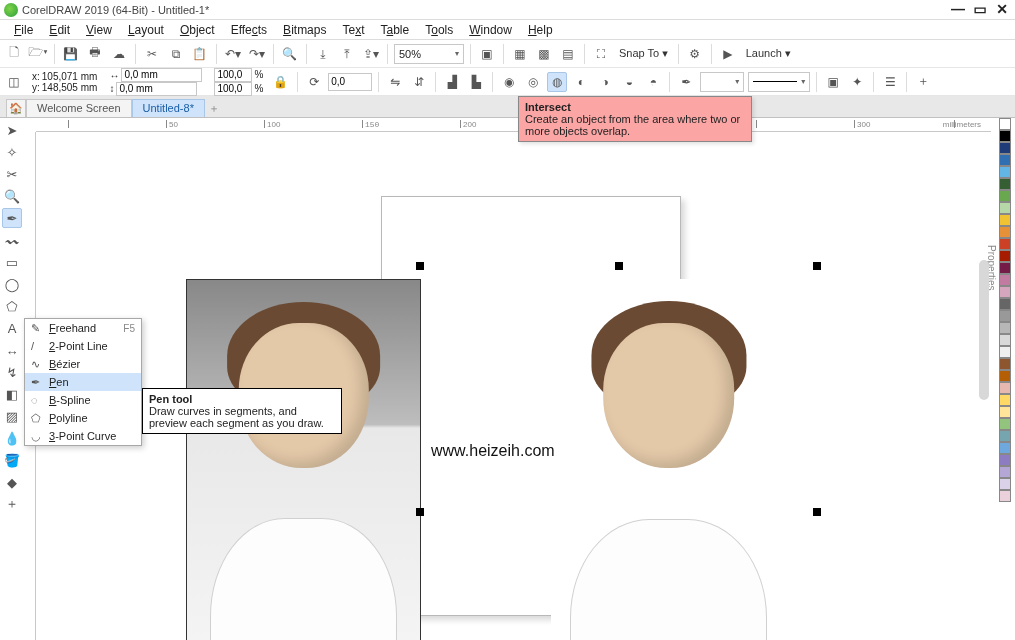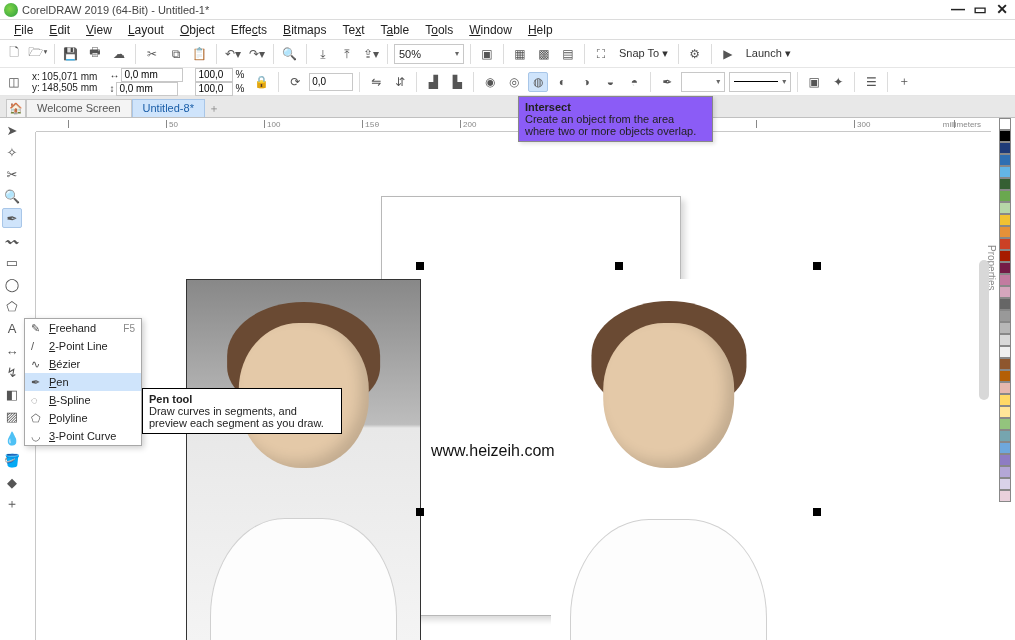--- a/index.html
+++ b/index.html
@@ -21,21 +21,21 @@
 .tbtn { width: 20px; height: 20px; display: flex; align-items: center; justify-content: center; cursor: pointer; border-radius: 2px; font-size: 12px; color: #555; }
 .tsep { width: 1px; height: 20px; background: #dcdcdc; margin: 0 2px; }
 .tcombo { height: 20px; border: 1px solid #c8c8c8; display: flex; align-items: center; padding: 0 4px; font-size: 11px; min-width: 60px; background: #fff; }
 .tcombo .arrow { margin-left: auto; font-size: 8px; color: #666; }
 .tlabel { font-size: 11px; color: #333; padding: 0 4px; }
 
 
 .propbar { height: 28px; background: #fff; display: flex; align-items: center; padding: 0 4px; border-bottom: 1px solid #e6e6e6; gap: 4px; }
 .coordbox { display: flex; flex-direction: column; font-size: 10px; line-height: 11px; padding: 0 4px; }
 .coordbox .row { display: flex; align-items: center; gap: 2px; }
-.smallinput { border: 1px solid #c8c8c8; width: 62px; height: 14px; font-size: 10px; padding: 0 2px; }
+.smallinput { border: 1px solid #c8c8c8; width: 81px; height: 14px; font-size: 10px; padding: 0 2px; }
 
 
 .doctabs { height: 22px; background: #e8e8e8; display: flex; align-items: flex-end; padding-left: 6px; border-bottom: 1px solid #c0c0c0; gap: 0; }
 .homebtn { width: 20px; height: 18px; background: #f4f4f4; border: 1px solid #c8c8c8; border-bottom: none; display: flex; align-items: center; justify-content: center; font-size: 11px; cursor: pointer; }
 .doctab { height: 18px; padding: 0 10px; background: #f4f4f4; border: 1px solid #c8c8c8; border-bottom: none; font-size: 11px; line-height: 17px; cursor: pointer; color: #555; }
 .doctab.active { background: #cfe4fb; color: #1a5ea8; border-color: #a8c6e8; }
 .addtab { width: 18px; height: 18px; display: flex; align-items: center; justify-content: center; color: #888; cursor: pointer; }
 
 
 .mainarea { position: absolute; left: 24px; top: 118px; right: 24px; bottom: 0; background: #fff; overflow: hidden; }
@@ -77,21 +77,21 @@
 .flyout .frow { height: 18px; display: flex; align-items: center; padding: 0 6px; font-size: 11px; cursor: pointer; gap: 6px; }
 .flyout .frow.sel { background: #cfe4fb; }
 .flyout .ficon { width: 12px; font-size: 11px; color: #555; }
 .flyout .fshort { margin-left: auto; color: #888; font-size: 10px; }
 
 
 .pentooltip { position: absolute; left: 142px; top: 388px; width: 200px; background: #fff; border: 1px solid #000; padding: 4px 6px; font-size: 11px; }
 .pentooltip b { font-weight: 600; }
 
 
-.inttooltip { position: absolute; left: 518px; top: 96px; width: 195px; background: #8b5cf6; border: 1px solid #888; padding: 4px 6px; font-size: 11px; box-shadow: 2px 2px 4px rgba(0,0,0,0.12); z-index: 30; }
+.inttooltip { position: absolute; left: 518px; top: 96px; width: 234px; background: #fca5a5; border: 1px solid #888; padding: 4px 6px; font-size: 11px; box-shadow: 2px 2px 4px rgba(0,0,0,0.12); z-index: 30; }
 .inttooltip b { font-weight: 600; }
 
 
 .rcolor { position: absolute; right: 2px; top: 118px; width: 14px; bottom: 4px; display: flex; flex-direction: column; gap: 0; }
 .rcolor .sw { width: 12px; height: 12px; border: 1px solid #888; }
 .rprops { position: absolute; right: 18px; top: 118px; width: 6px; height: 300px; writing-mode: vertical-rl; font-size: 10px; color: #888; text-align: center; }
 
 .scroll-v { position: absolute; right: 26px; top: 260px; width: 10px; height: 140px; background: #d8d8d8; border-radius: 5px; }
 </style>
 </head>

